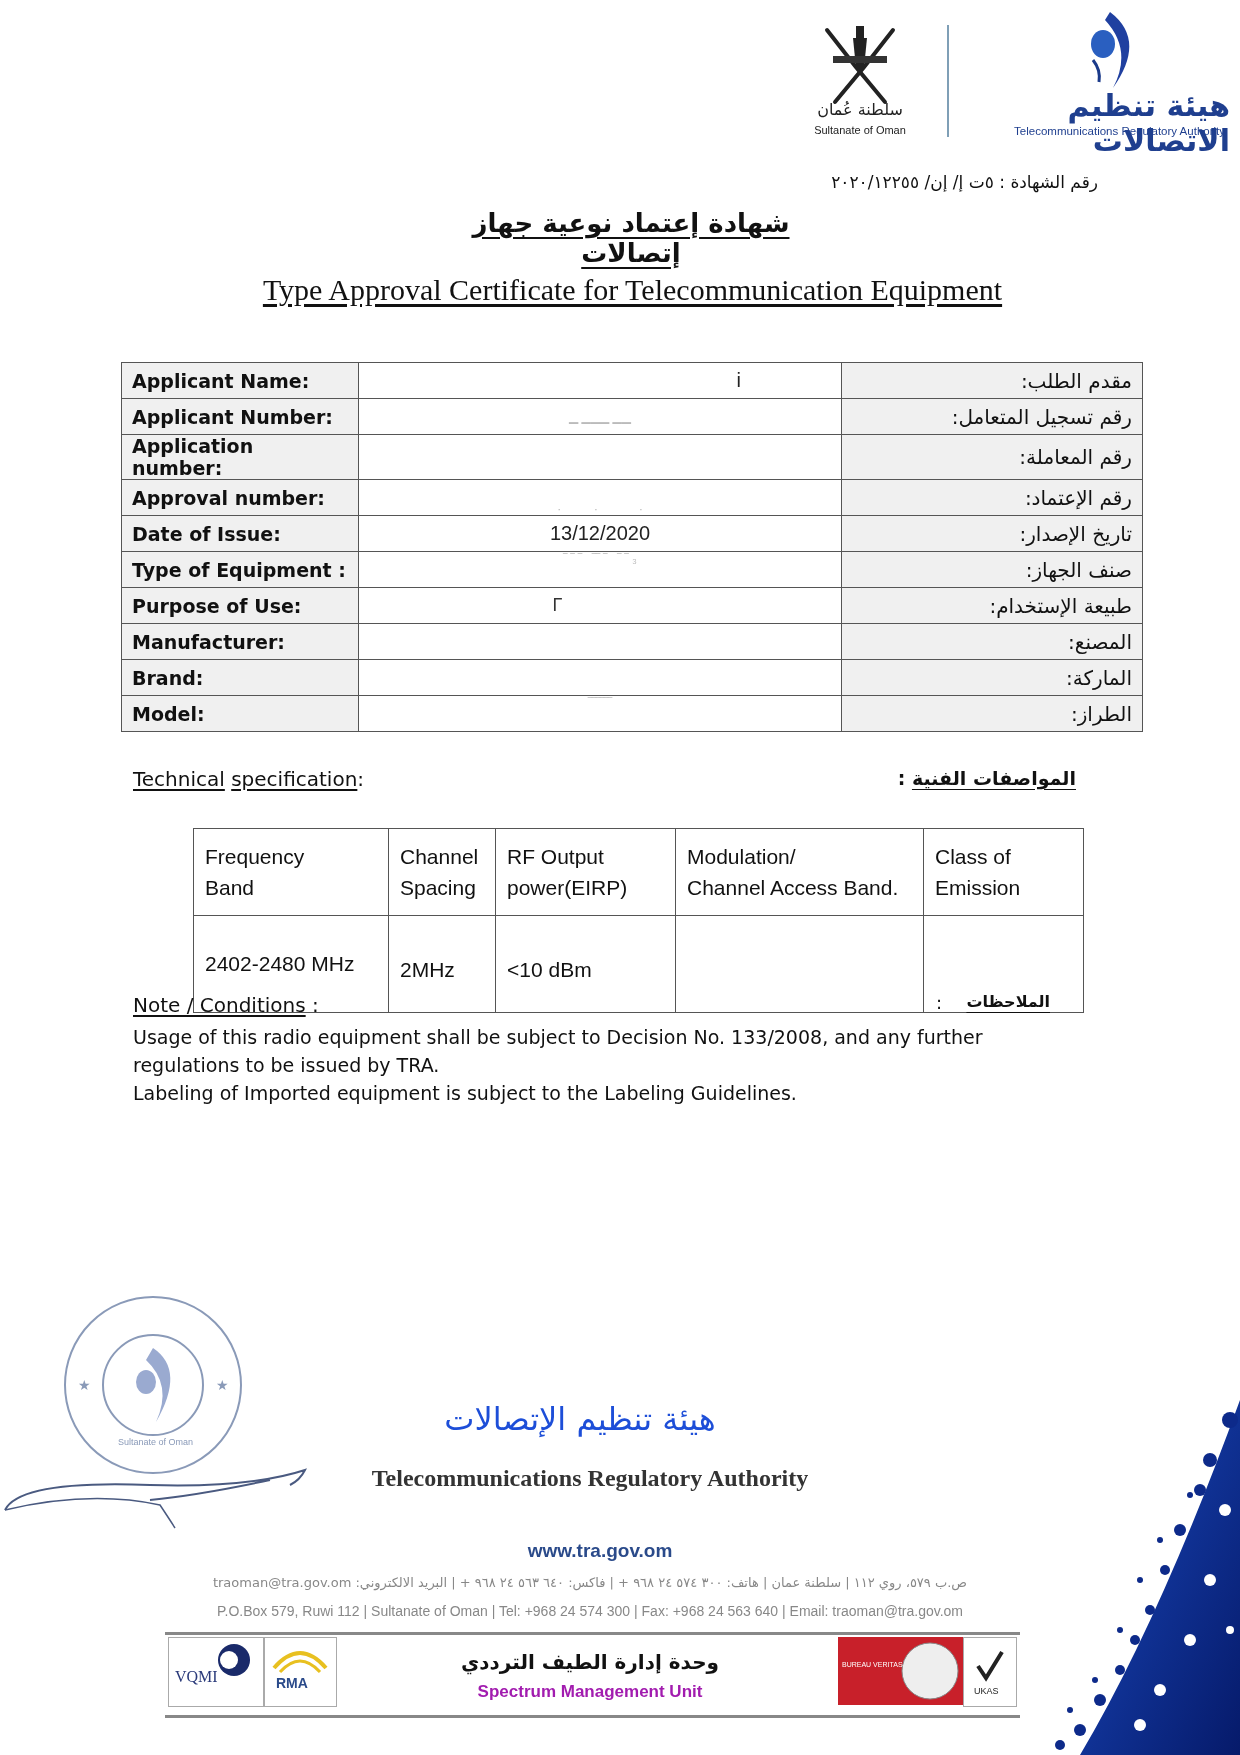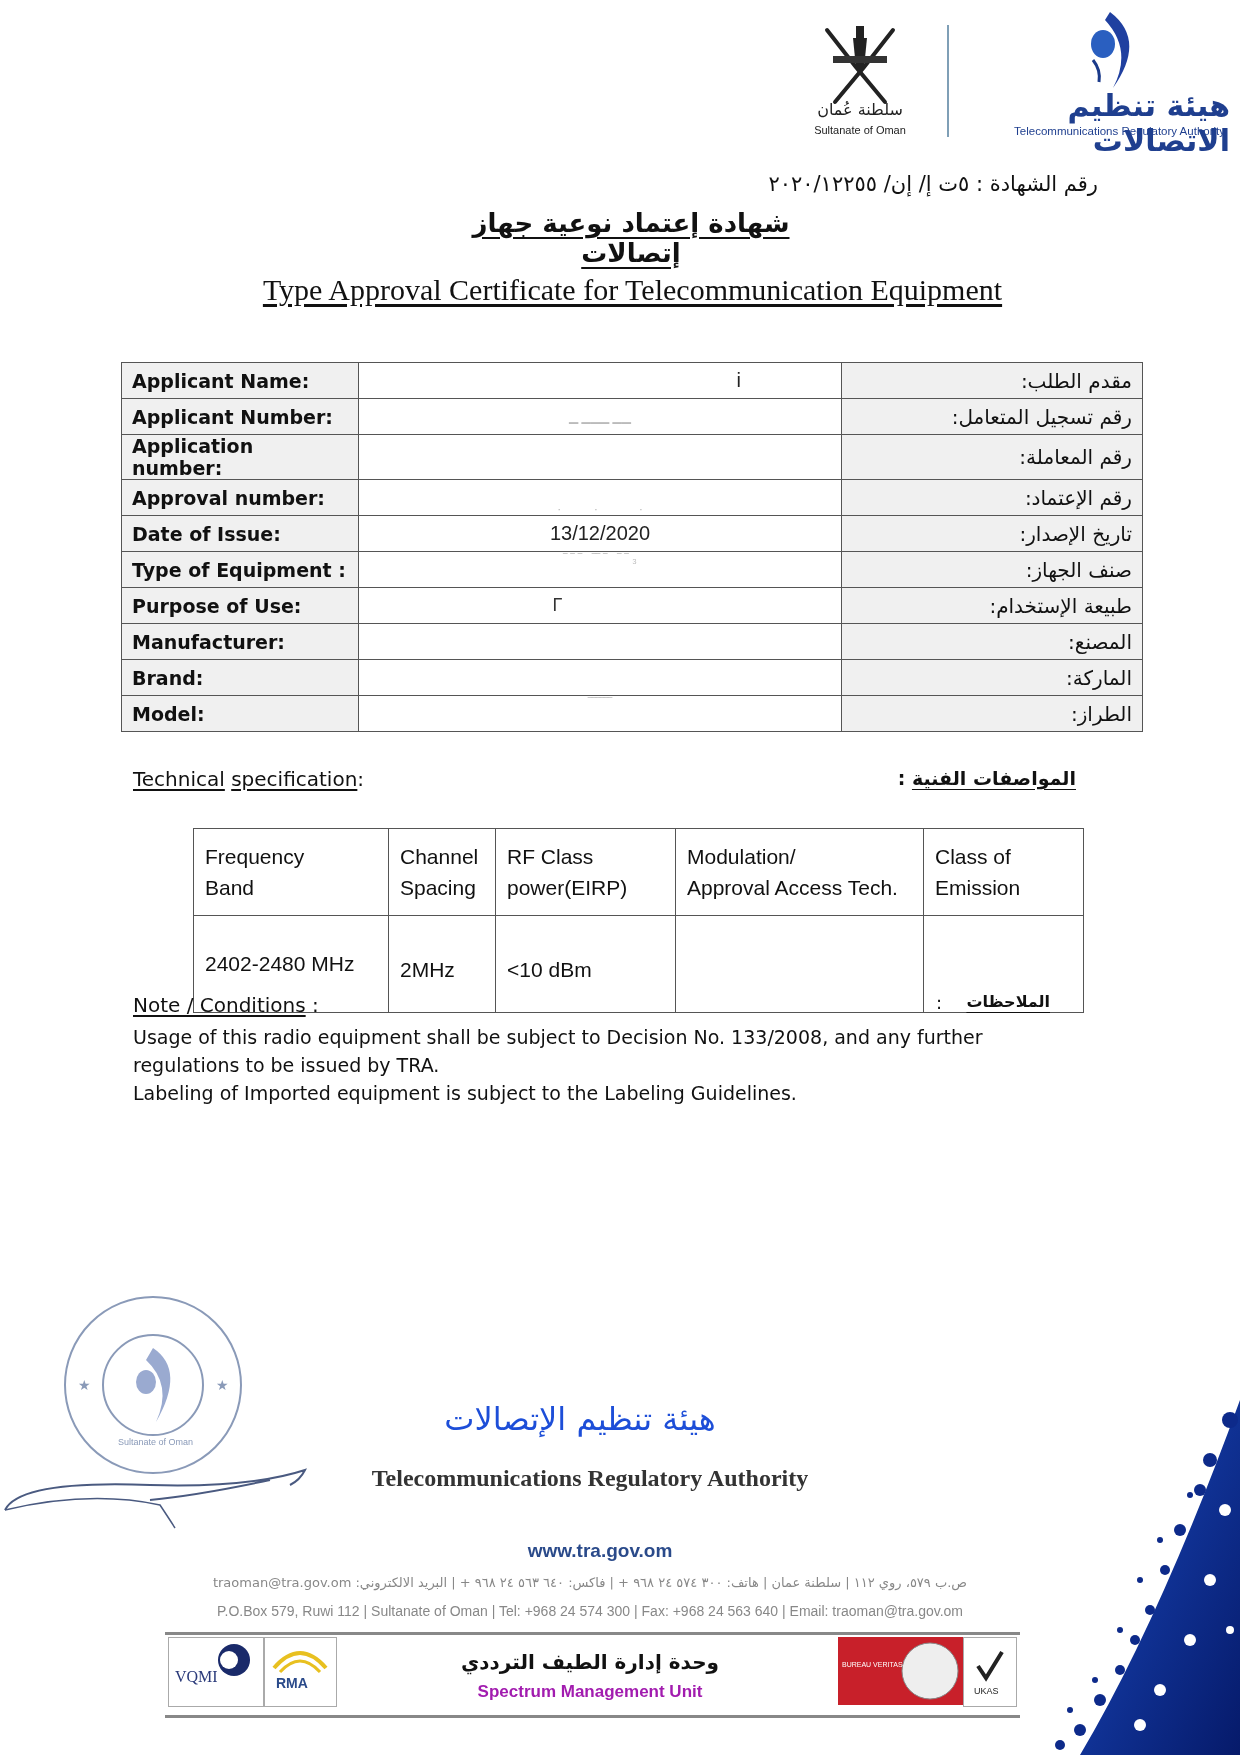--- a/index.html
+++ b/index.html
@@ -9,21 +9,21 @@
   
   .oman-emblem { left: 815px; top: 22px; width: 90px; height: 85px; }
   .oman-ar { left: 800px; top: 100px; width: 120px; text-align: center; font-size: 16px; color: #222; font-family: "DejaVu Sans", sans-serif; }
   .oman-en { left: 800px; top: 124px; width: 120px; text-align: center; font-size: 11px; color: #222; font-family: "Liberation Sans", sans-serif; }
   .hdr-divider { left: 947px; top: 25px; width: 2px; height: 112px; background: #7f9fb6; }
   .tra-swirl { left: 1075px; top: 10px; width: 70px; height: 80px; }
   .tra-ar { left: 975px; top: 88px; width: 255px; text-align: right; font-size: 30px; color: #1f3f8f; font-family: "DejaVu Sans", sans-serif; font-weight: bold; }
   .tra-en { left: 975px; top: 125px; width: 250px; text-align: right; font-size: 11.5px; color: #1f3f8f; font-family: "Liberation Sans", sans-serif; }
 
   
-  .cert-no { left: 700px; top: 172px; width: 398px; text-align: right; font-size: 21px; direction: rtl; font-family: "DejaVu Sans", sans-serif; }
+  .cert-no { left: 700px; top: 172px; width: 398px; text-align: right; font-size: 17px; direction: rtl; font-family: "DejaVu Sans", sans-serif; }
   .title-ar { left: 440px; top: 208px; width: 382px; text-align: center; font-size: 26px; font-weight: bold; direction: rtl; text-decoration: underline; text-underline-offset: 5px; font-family: "DejaVu Sans", sans-serif; }
   .title-en { left: 190px; top: 273px; width: 885px; text-align: center; font-size: 30px; font-family: "Liberation Serif", serif; text-decoration: underline; text-underline-offset: 4px; }
 
   
   .info-table { left: 121px; top: 362px; width: 1022px; border-collapse: collapse; table-layout: fixed; }
   .info-table td { border: 1.5px solid #555; height: 35px; padding: 0 10px; font-size: 20px; }
   .info-table td.lbl { background: #f0f0f0; font-weight: bold; font-family: "DejaVu Sans", sans-serif; width: 216px; font-size: 19px; }
   .info-table td.val { text-align: center; font-family: "Liberation Sans", sans-serif; color: #222; }
   .info-table td.ar { background: #f0f0f0; direction: rtl; text-align: right; font-family: "DejaVu Sans", sans-serif; width: 280px; font-size: 20px; }
 
@@ -154,22 +154,22 @@
       <col style="width:195px">
       <col style="width:107px">
       <col style="width:180px">
       <col style="width:248px">
       <col style="width:160px">
     </colgroup>
   <thead>
     <tr>
       <th><span>Frequency</span><br><span>Band</span></th>
       <th><span>Channel</span><br><span>Spacing</span></th>
-      <th><span>RF Class</span><br><span>power(EIRP)</span></th>
-      <th><span>Modulation/</span><br><span>Approval Access Tech.</span></th>
+      <th><span>RF Output</span><br><span>power(EIRP)</span></th>
+      <th><span>Modulation/</span><br><span>Channel Access Band.</span></th>
       <th><span>Class of</span><br><span>Emission</span></th>
     </tr>
   </thead>
   <tbody>
     <tr>
       <td>2402-2480 MHz</td>
       <td style="padding-top:22px">2MHz</td>
       <td style="padding-top:22px">&lt;10  dBm</td>
       <td></td>
       <td></td>

